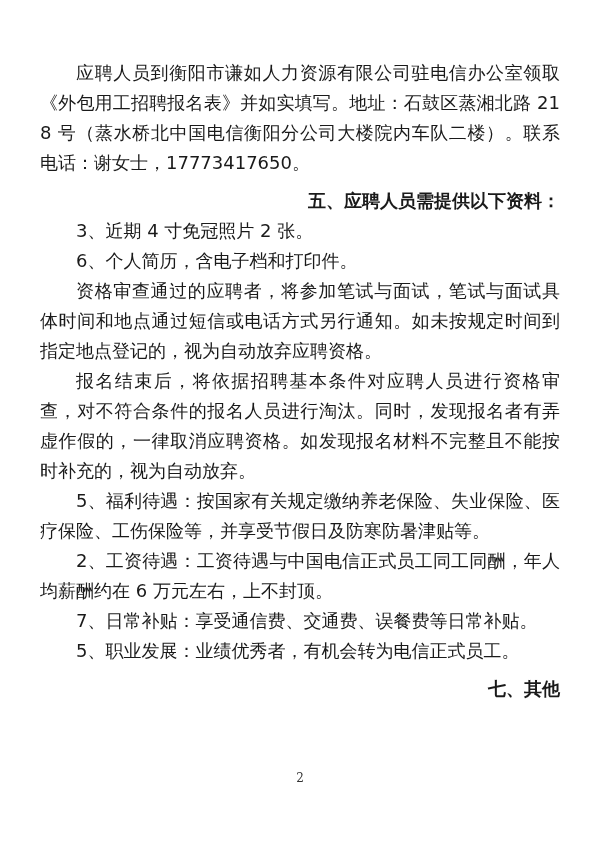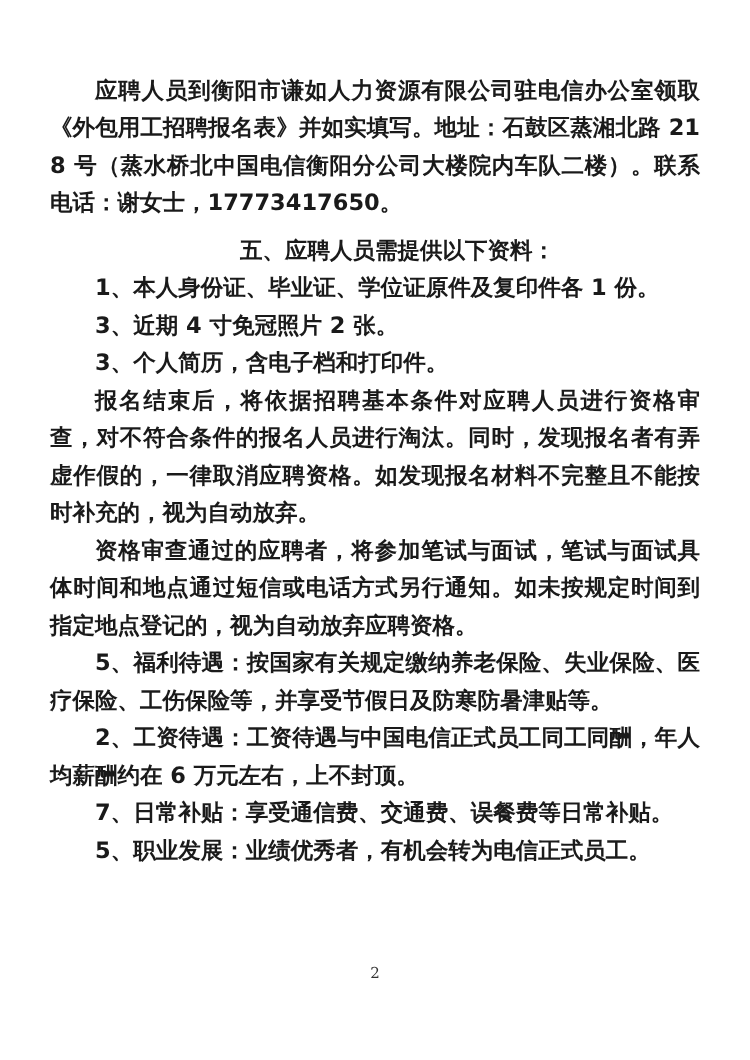--- a/index.html
+++ b/index.html
@@ -24,50 +24,50 @@
     width: 520px;
   }
   .para, .heading {
     margin: 0;
     font-size: 18px;
     line-height: 30px;
     text-indent: 2em;
     text-align: justify;
     text-justify: inter-ideograph;
     word-break: break-all;
-    font-weight: bold;
+    font-weight: normal;
   }
   .heading {
     font-weight: bold;
     margin-top: 8px;
-    text-align: center;
+    text-align: right;
   }
   .page-footer {
     position: absolute;
     left: 0;
     top: 770px;
     width: 100%;
     text-align: center;
     font-size: 12px;
     line-height: 16px;
     color: #333333;
     font-family: "DejaVu Serif", serif;
   }
 </style>
 </head>
 <body>
 
 <div class="page">
   <div class="content">
     <p class="para">应聘人员到衡阳市谦如人力资源有限公司驻电信办公室领取《外包用工招聘报名表》并如实填写。地址：石鼓区蒸湘北路 218 号（蒸水桥北中国电信衡阳分公司大楼院内车队二楼）。联系电话：谢女士，17773417650。</p>
     <h3 class="heading">五、应聘人员需提供以下资料：</h3>
-    <p class="para">1、本人身份证、毕业证、学位证原件及复印件各 1 份。</p>
     <p class="para">3、近期 4 寸免冠照片 2 张。</p>
-    <p class="para">3、个人简历，含电子档和打印件。</p>
+    <p class="para">6、个人简历，含电子档和打印件。</p>
+    <p class="para">资格审查通过的应聘者，将参加笔试与面试，笔试与面试具体时间和地点通过短信或电话方式另行通知。如未按规定时间到指定地点登记的，视为自动放弃应聘资格。</p>
     <p class="para">报名结束后，将依据招聘基本条件对应聘人员进行资格审查，对不符合条件的报名人员进行淘汰。同时，发现报名者有弄虚作假的，一律取消应聘资格。如发现报名材料不完整且不能按时补充的，视为自动放弃。</p>
-    <p class="para">资格审查通过的应聘者，将参加笔试与面试，笔试与面试具体时间和地点通过短信或电话方式另行通知。如未按规定时间到指定地点登记的，视为自动放弃应聘资格。</p>
     <p class="para">5、福利待遇：按国家有关规定缴纳养老保险、失业保险、医疗保险、工伤保险等，并享受节假日及防寒防暑津贴等。</p>
     <p class="para">2、工资待遇：工资待遇与中国电信正式员工同工同酬，年人均薪酬约在 6 万元左右，上不封顶。</p>
     <p class="para">7、日常补贴：享受通信费、交通费、误餐费等日常补贴。</p>
     <p class="para">5、职业发展：业绩优秀者，有机会转为电信正式员工。</p>
+    <h3 class="heading">七、其他</h3>
   </div>
   <div class="page-footer">2</div>
 </div>
 
 </body></html>

